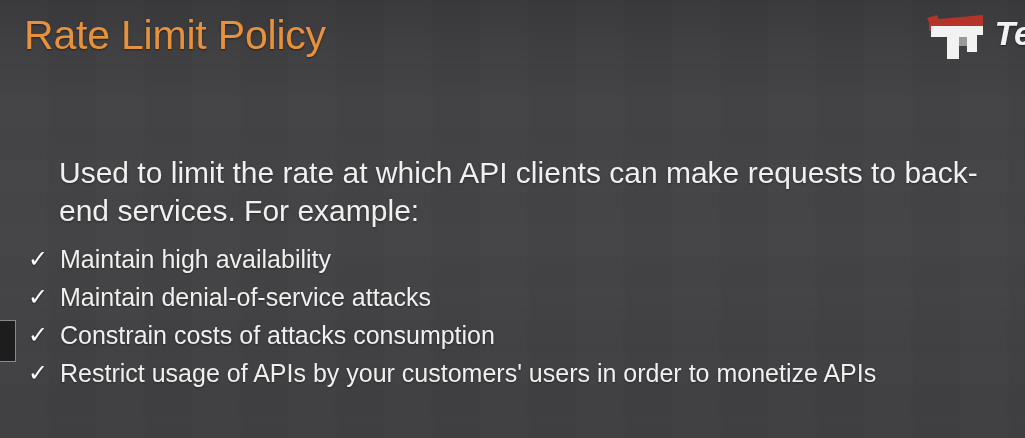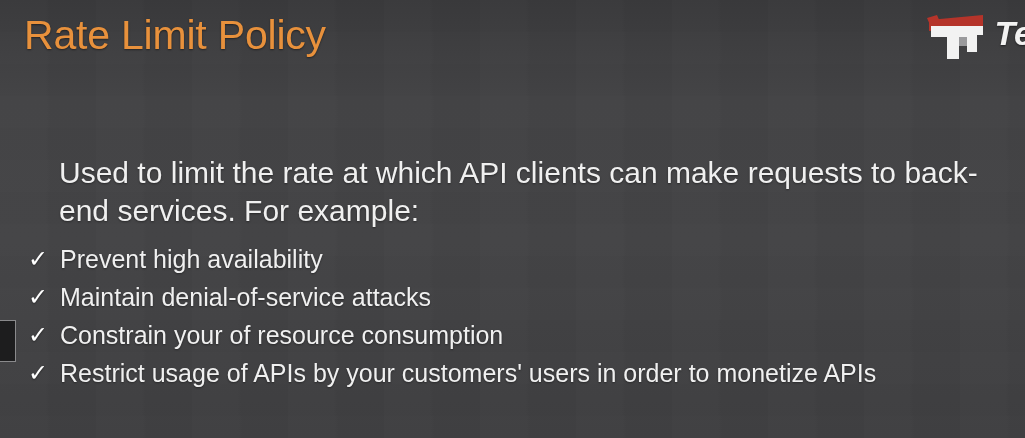--- a/index.html
+++ b/index.html
@@ -156,29 +156,29 @@
       </svg>
     </div>
     <div class="logo-word">Te</div>
   </div>
 
   <p class="intro">Used to limit the rate at which API clients can make requests to back-end services. For example:</p>
 
   <ul class="bullets">
     <li class="bullet">
       <span class="bullet-check">✓</span>
-      <span class="bullet-text">Prevent high availability</span>
+      <span class="bullet-text">Maintain high availability</span>
     </li>
     <li class="bullet">
       <span class="bullet-check">✓</span>
       <span class="bullet-text">Maintain denial-of-service attacks</span>
     </li>
     <li class="bullet">
       <span class="bullet-check">✓</span>
-      <span class="bullet-text">Constrain your of resource consumption</span>
+      <span class="bullet-text">Constrain costs of attacks consumption</span>
     </li>
     <li class="bullet">
       <span class="bullet-check">✓</span>
       <span class="bullet-text">Restrict usage of APIs by your customers' users in order to monetize APIs</span>
     </li>
   </ul>
 
   <div class="edge-box"></div>
 
 </div>

